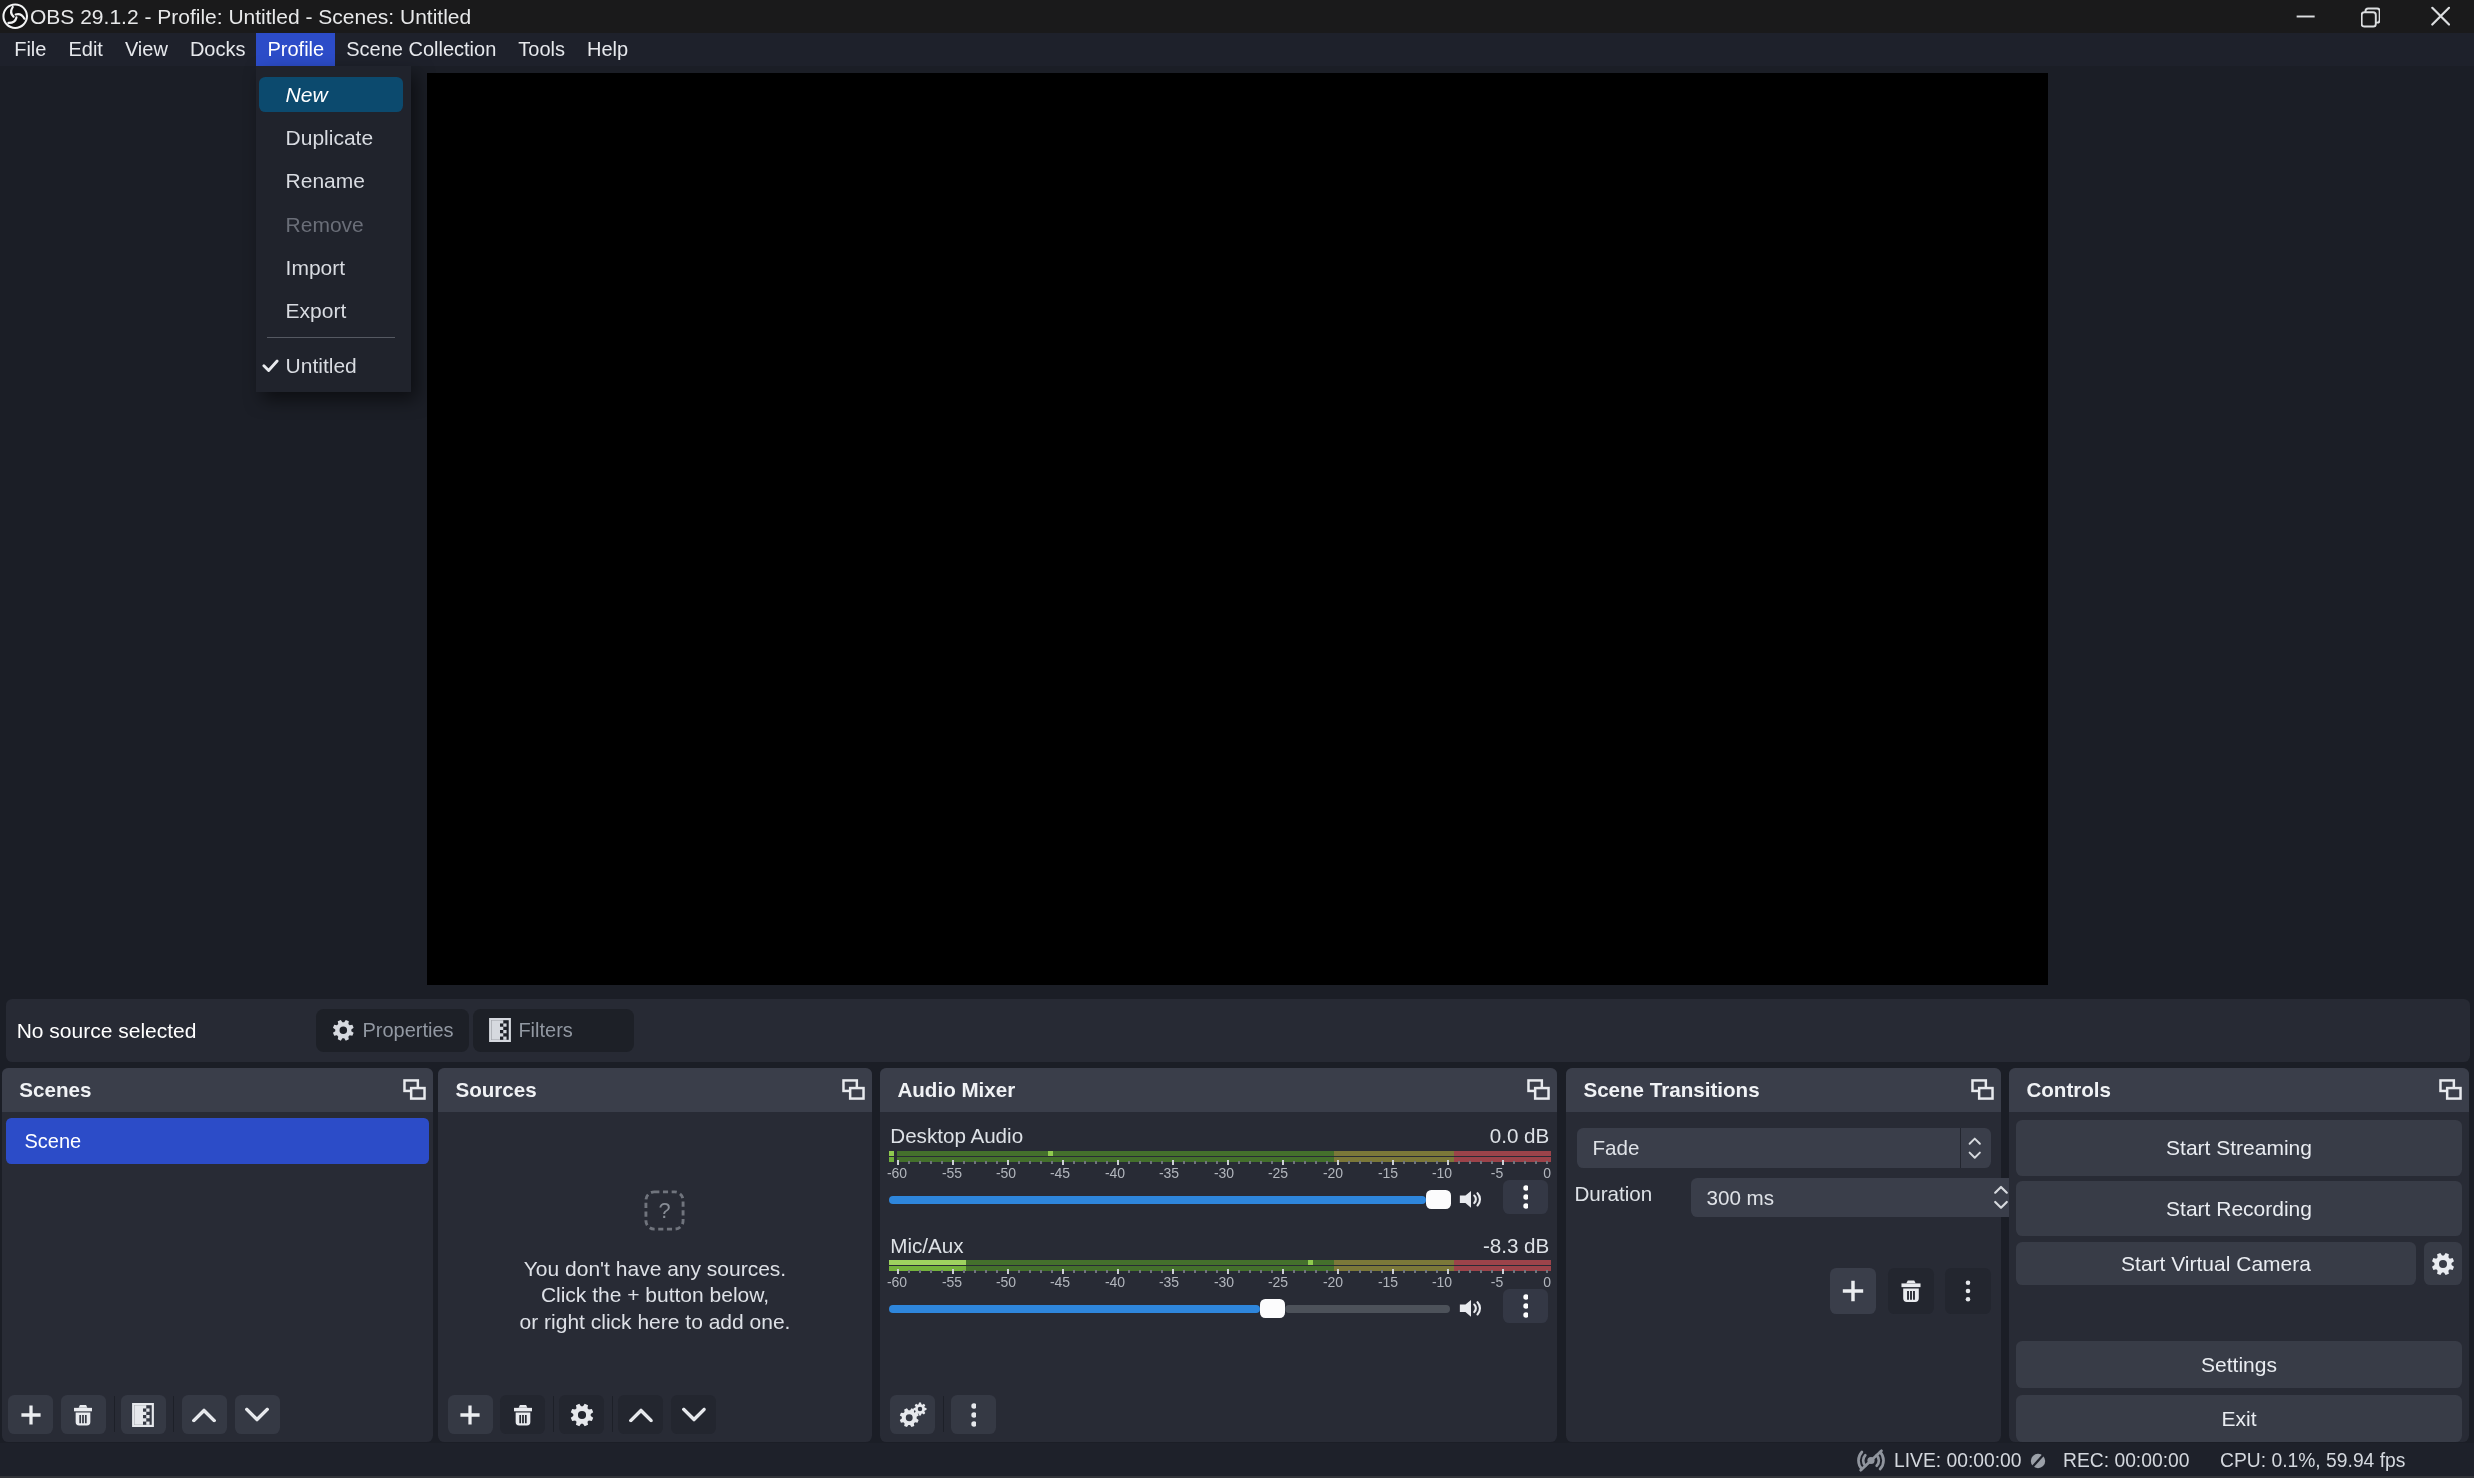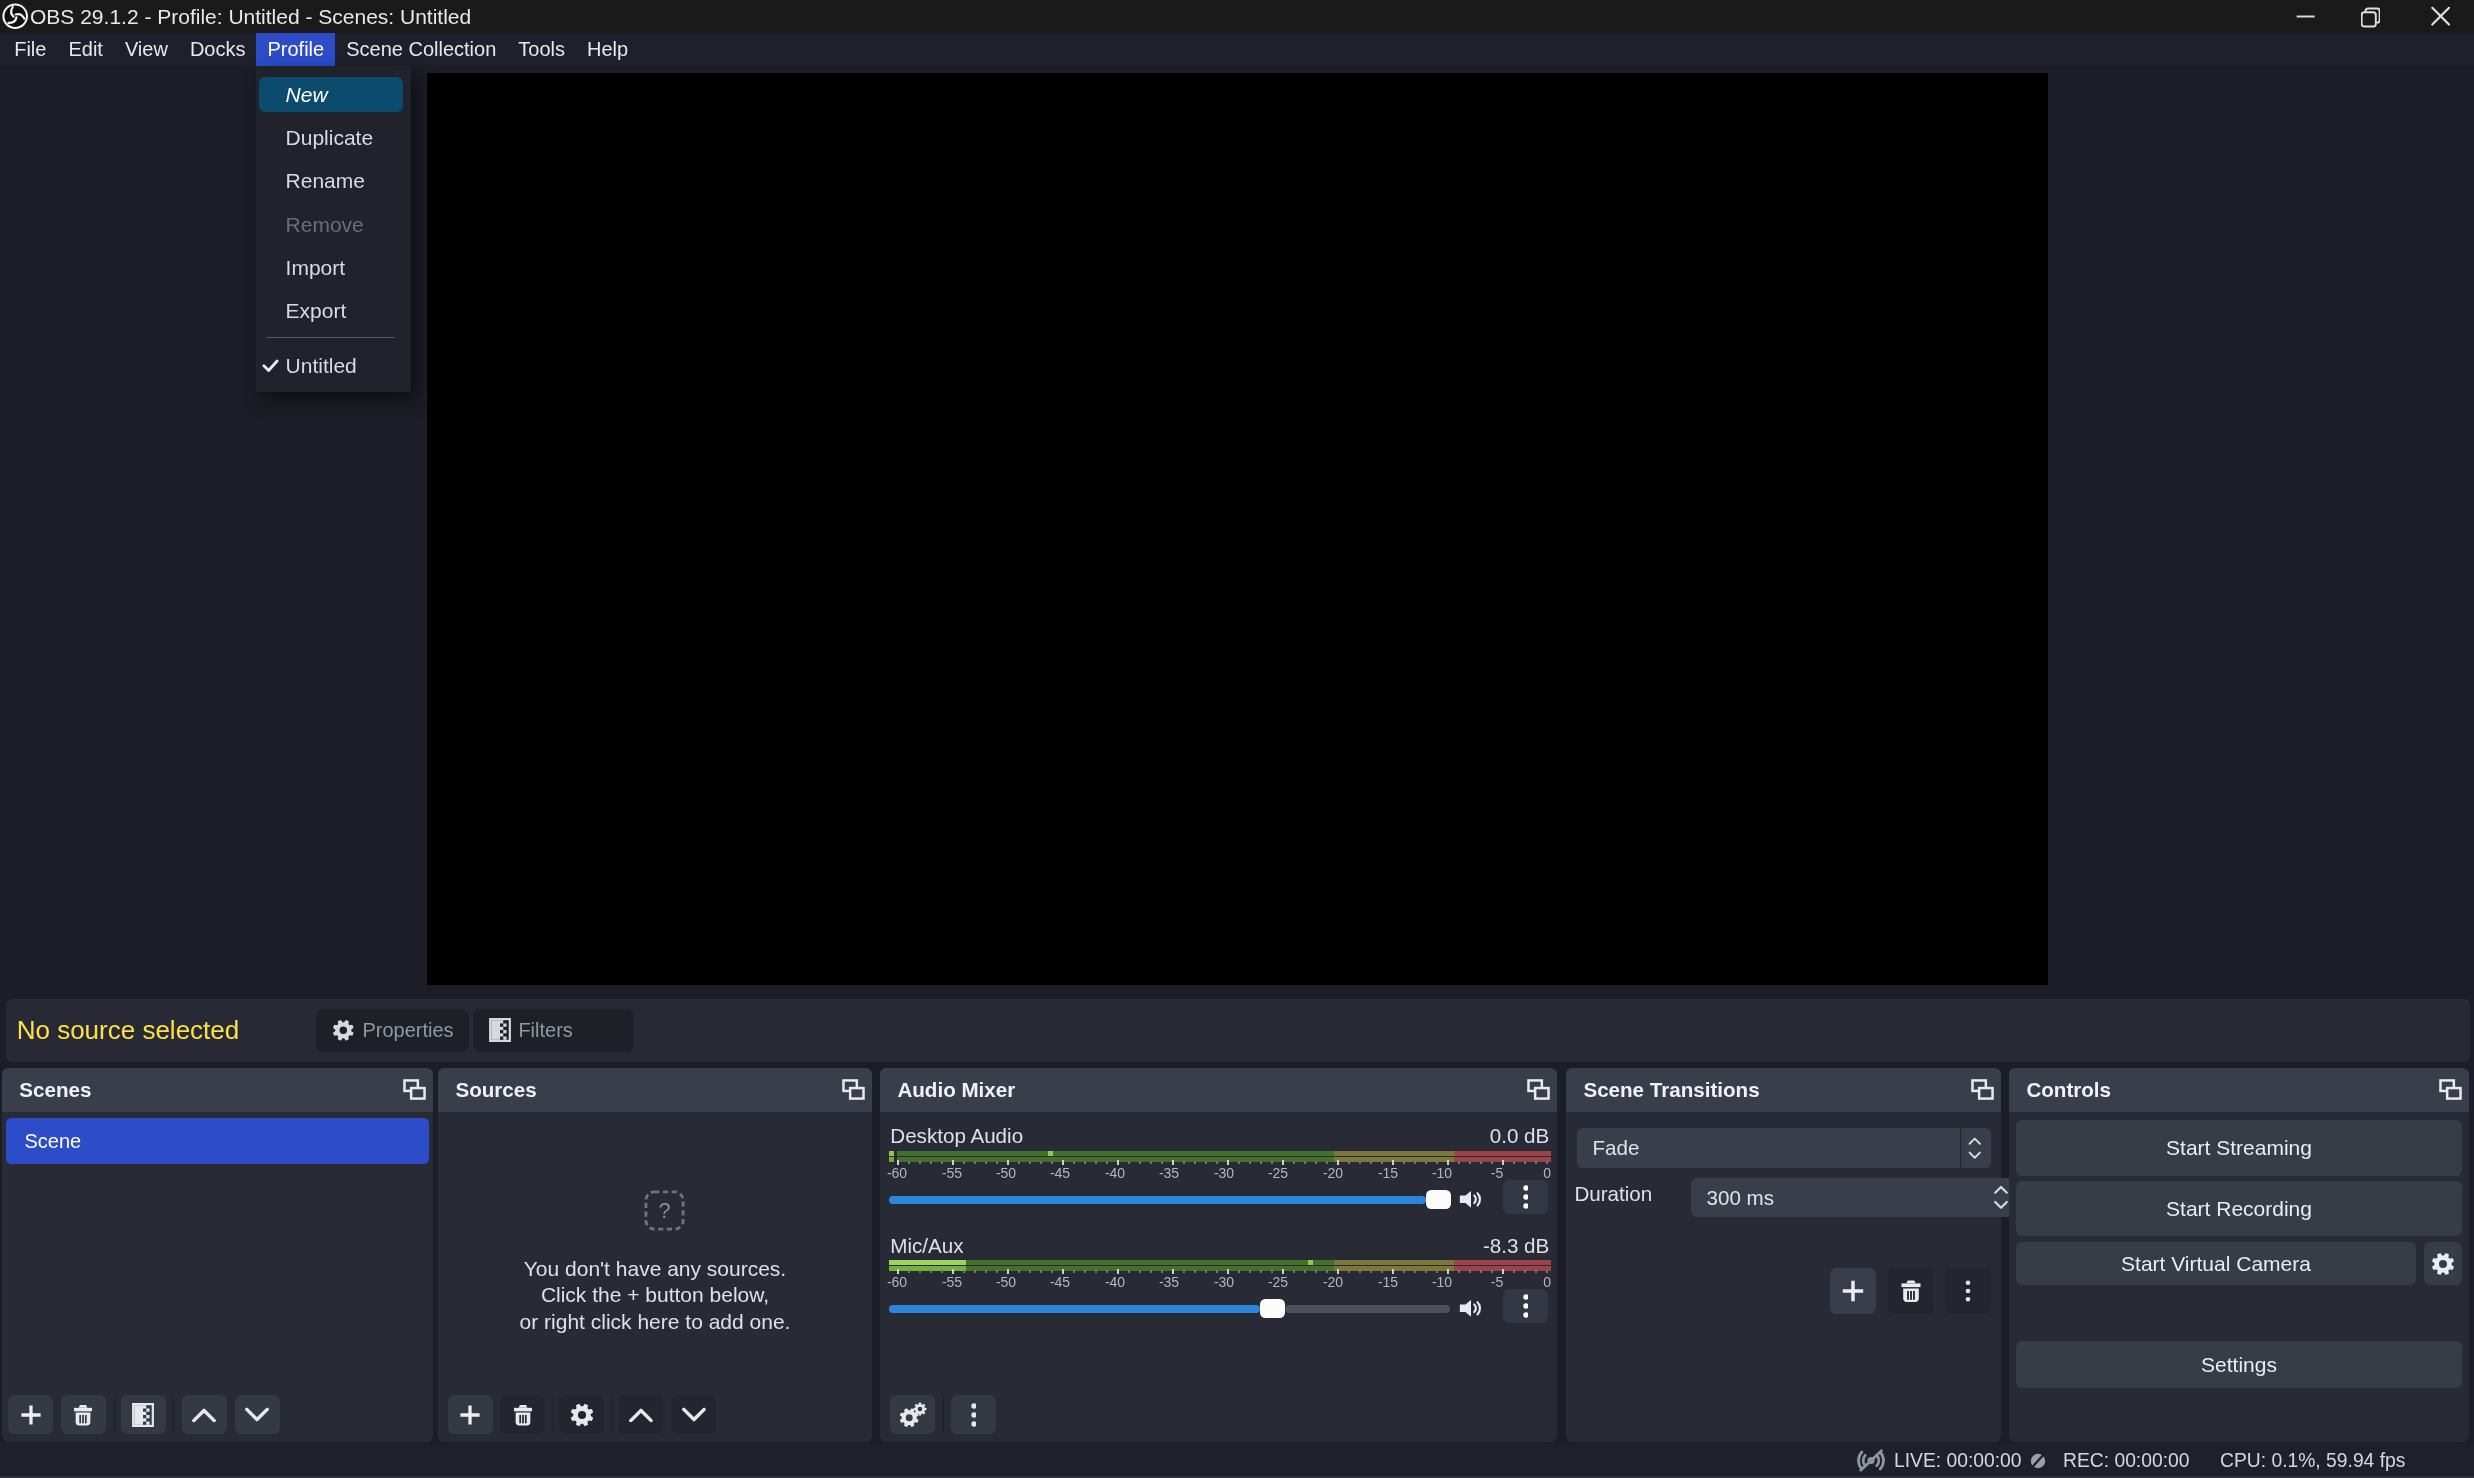--- a/index.html
+++ b/index.html
@@ -22,21 +22,21 @@
 
   
   #popup { left:256px; top:66px; width:155px; height:326px; background:#20232c; box-shadow:6.4px 7.7px 17px rgba(0,0,0,0.55); }
   .pitem { position:absolute; left:3.2px; width:144px; height:35px; line-height:35px; color:#d8dbe1; font-size:21px; padding-left:26.4px; border-radius:6.4px; }
   .pitem.sel { background:#0c4a6e; color:#fff;font-style:italic; }
   .pitem.dis { color:#6a6e78; }
   #psep { position:absolute; left:11px; width:128px; top:271px; height:1.3px; background:#555962; }
 
   
   #srctoolbar { left:6.4px; top:999px; width:2464px; height:63px; background:#272a34; border-radius:6.4px; }
-  #nosource { left:10.3px; top:0; height:50px; line-height:63px; font-size:26px; color:#fde047; }
+  #nosource { left:10.3px; top:0; height:50px; line-height:63px; font-size:21px; color:#ffffff; }
   .tbtn { top:9.7px; height:43px; background:#1d2027; border-radius:7.7px; color:#9298a2; font-size:20px; }
 
   
   .panel { background:#282b35; border-radius:6.4px; top:1068px; height:374px; }
   .phead { position:absolute; left:0; top:0; width:100%; height:44px; background:#3a3e4a; border-radius:6.4px 6.4px 0 0; }
   .ptitle { position:absolute; left:17.4px; top:0; height:44px; line-height:44px; font-weight:bold; font-size:20.6px; color:#f0f2f5; }
   .dockico { position:absolute; top:11px; }
 
   
   .fbtn { position:absolute; top:327px; width:45px; height:39px; border-radius:6.4px; background:#353944; }
@@ -383,20 +383,21 @@
   </div>
   <div class="cbtn" style="top:52px;height:56px;line-height:56px;">Start Streaming</div>
   <div class="cbtn" style="top:113px;height:55px;line-height:55px;">Start Recording</div>
   <div class="cbtn" style="top:174px;height:43px;line-height:43px;width:400px;">Start Virtual Camera</div>
   <div class="cbtn" style="top:174px;height:43px;left:415px;width:38px;">
       <svg style="position:absolute;left:50%;top:50%;transform:translate(-50%,-50%)" width="24" height="24" viewBox="0 0 24 24">
         <path fill="#e9ecf1" d="M20.54,12.97 L22.99,14.64 L21.63,17.90 L18.73,17.35 L17.35,18.73 L17.90,21.63 L14.64,22.99 L12.97,20.54 L11.03,20.54 L9.36,22.99 L6.10,21.63 L6.65,18.73 L5.27,17.35 L2.37,17.90 L1.01,14.64 L3.46,12.97 L3.46,11.03 L1.01,9.36 L2.37,6.10 L5.27,6.65 L6.65,5.27 L6.10,2.37 L9.36,1.01 L11.03,3.46 L12.97,3.46 L14.64,1.01 L17.90,2.37 L17.35,5.27 L18.73,6.65 L21.63,6.10 L22.99,9.36 L20.54,11.03 Z M16.00,12.00 A4.0,4.0 0 1 0 8.00,12.00 A4.0,4.0 0 1 0 16.00,12.00 Z" fill-rule="evenodd"></path>
       </svg>
     </div>
   <div class="cbtn" style="top:273px;height:47px;line-height:47px;">Settings</div>
+  <div class="cbtn" style="top:327px;height:47px;line-height:47px;border-radius:6.4px 6.4px 6.4px 6.4px;">Exit</div>
 </div>
 
 <div class="abs" id="popup">
   <div class="pitem sel" style="top:11px">New</div>
   <div class="pitem" style="top:54px">Duplicate</div>
   <div class="pitem" style="top:97px">Rename</div>
   <div class="pitem dis" style="top:141px">Remove</div>
   <div class="pitem" style="top:184px">Import</div>
   <div class="pitem" style="top:227px">Export</div>
   <div id="psep"></div>

